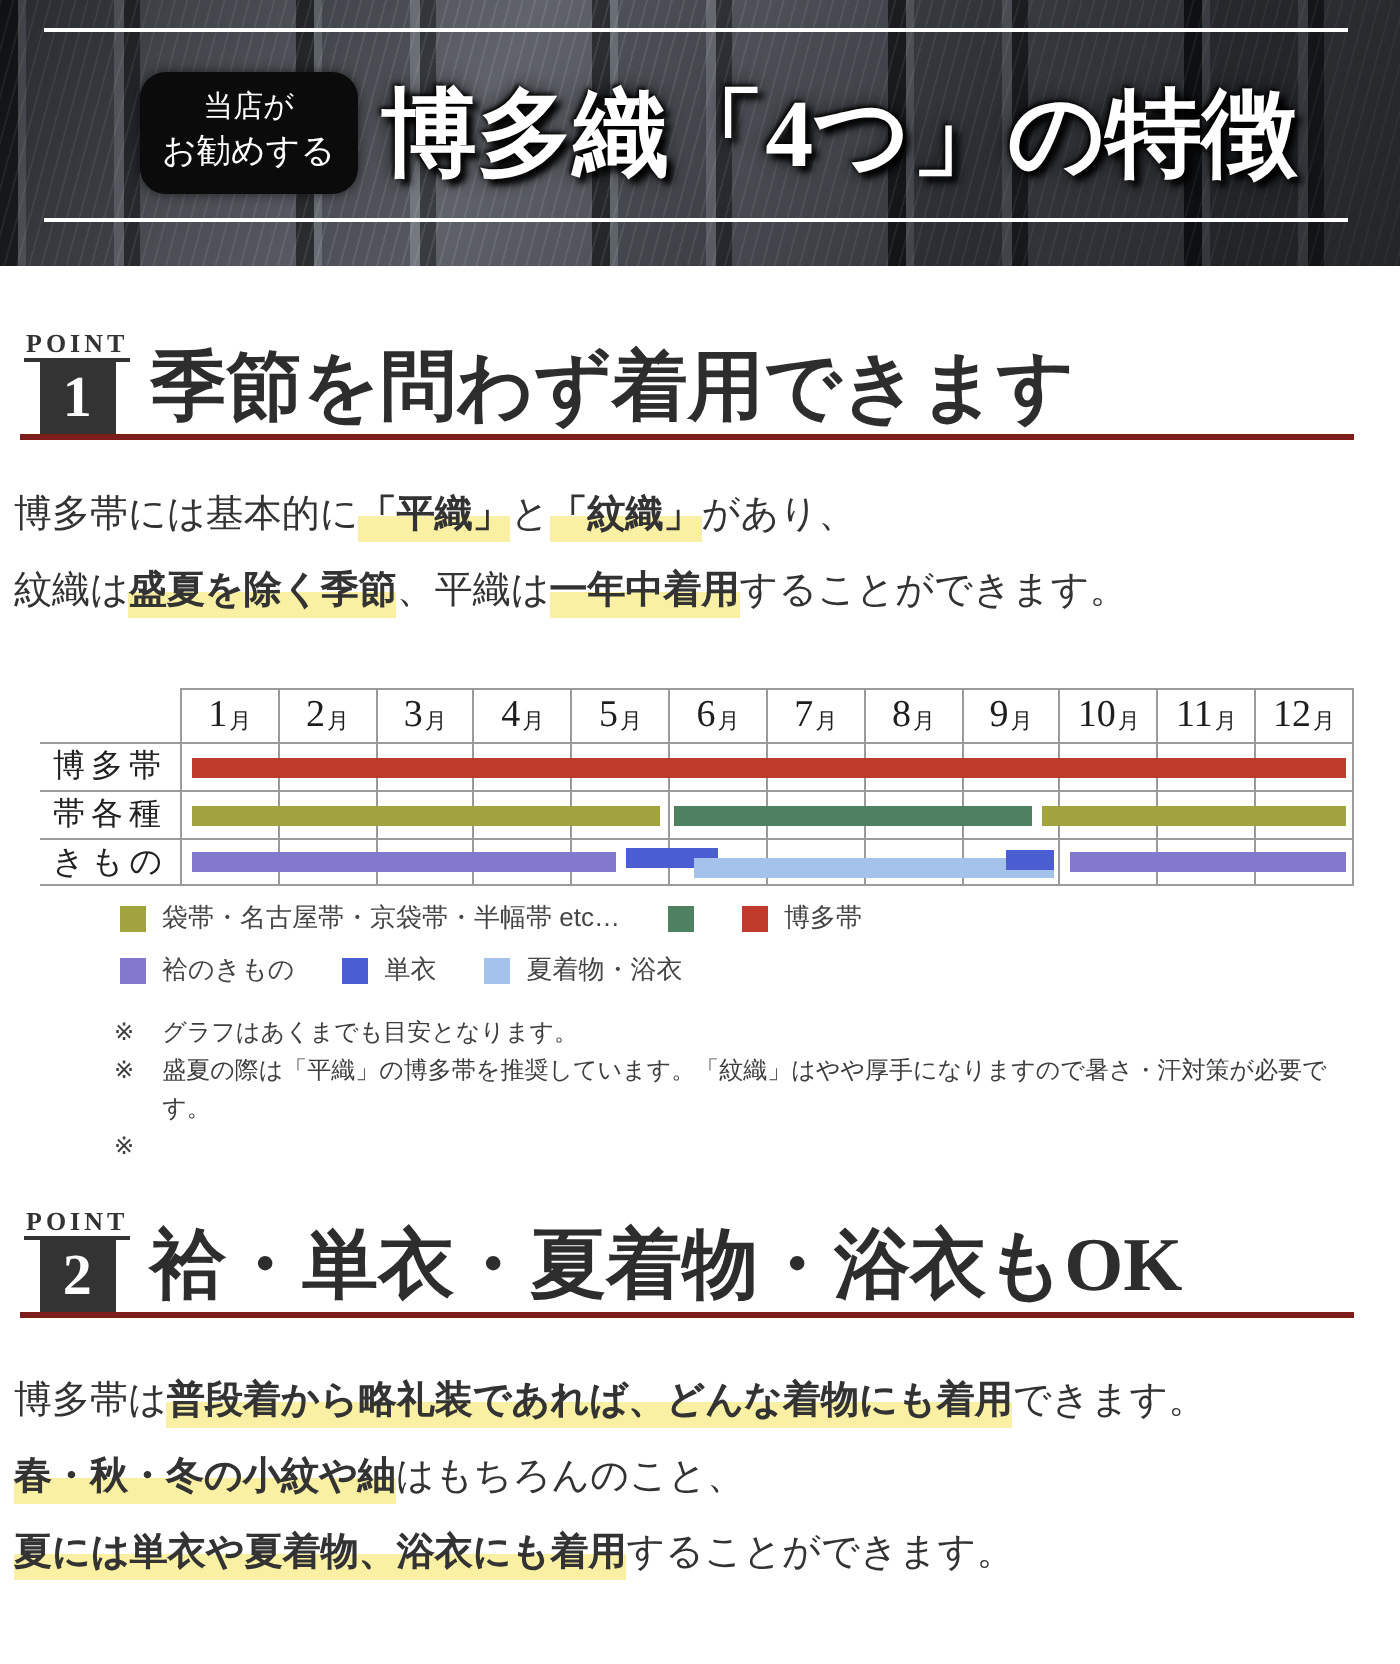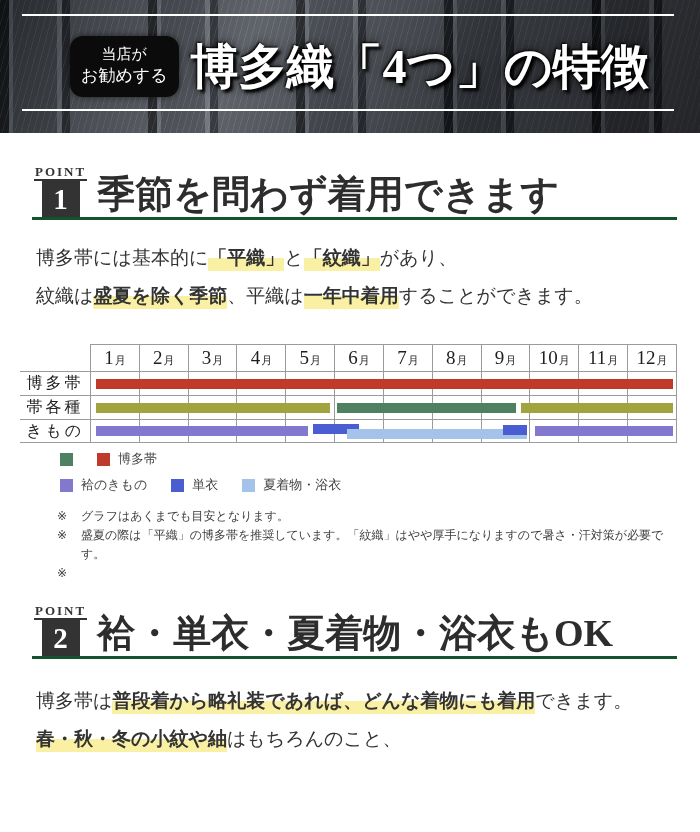--- a/index.html
+++ b/index.html
@@ -36,42 +36,42 @@
   .hero-badge .l1 { font-size:15px; display:block; }
   .hero-badge .l2 { font-size:17px; display:block; }
   .hero-title {
     font-family:"Liberation Serif","DejaVu Serif",serif; font-weight:700;
     font-size:48px; color:#fff; margin-left:12px; letter-spacing:0px; white-space:nowrap;
     text-shadow:3px 3px 3px #000, -1px -1px 2px #000, 0 0 10px rgba(0,0,0,.85);
   }
 
   
   .section-head {
-    margin:32px 23px 0 32px; display:flex; align-items:flex-end;
-    border-bottom:3px solid #14532d;
+    margin:32px 23px 0 10px; display:flex; align-items:flex-end;
+    border-bottom:3px solid #7f1d1d;
   }
   .section-head.second { margin-top:21px; }
   .point-badge { display:flex; flex-direction:column; align-items:center; flex:0 0 auto; margin-left:2px; }
   .point-word {
     font-family:"Liberation Serif","DejaVu Serif",serif; font-weight:700;
     font-size:13px; letter-spacing:2px; color:#333;
     border-bottom:2px solid #333; padding:0 1px 1px; line-height:1.0;
   }
   .point-num {
     width:38px; height:36px; background:#333; color:#fff;
     font-family:"Liberation Serif","DejaVu Serif",serif; font-weight:700; font-size:29px;
     display:flex; align-items:center; justify-content:center; line-height:1;
   }
   .section-title {
     font-family:"Liberation Serif","DejaVu Serif",serif; font-weight:700;
     font-size:38px; color:#2d2d2d; margin-left:10px; line-height:1.18; white-space:nowrap;
   }
 
   
-  .para { margin:26px 36px 0; }
+  .para { margin:26px 7px 0; }
   .para.second { margin-top:30px; }
   .para p { font-size:19px; line-height:24px; margin:0 0 14px; color:#333; }
   .hl { background:linear-gradient(to bottom, transparent 45%, #f9f0a4 45%); padding-bottom:3px; }
   .b  { font-weight:700; }
 
   
   .chart { margin:36px 23px 0 20px; font-family:"Liberation Serif","DejaVu Serif",serif; }
   .c-row, .c-head { display:flex; width:100%; }
   .c-label {
     flex:0 0 70px; display:flex; align-items:center; justify-content:center;
@@ -263,20 +263,24 @@
               <div class="c-bar" style="left: 75.8333%; width: 23.5833%; background: rgb(130, 120, 206); top: 6px;"></div>
             </div>
           </div>
         </div>
       </div>
   </div>
 
   <div class="legend" id="legend">
       <div class="legend-row">
         <div class="legend-item">
+          <span class="swatch" style="background: rgb(161, 164, 62);"></span>
+          <span class="legend-label">袋帯・名古屋帯・京袋帯・半幅帯 etc…</span>
+        </div>
+        <div class="legend-item">
           <span class="swatch" style="background: rgb(78, 129, 98);"></span>
         </div>
         <div class="legend-item">
           <span class="swatch" style="background: rgb(192, 58, 43);"></span>
           <span class="legend-label">博多帯</span>
         </div>
       </div>
       <div class="legend-row">
         <div class="legend-item">
           <span class="swatch" style="background: rgb(130, 120, 206);"></span>
@@ -311,15 +315,16 @@
     <div class="point-badge">
       <span class="point-word">POINT</span>
       <span class="point-num">2</span>
     </div>
     <h2 class="section-title">袷・単衣・夏着物・浴衣もOK</h2>
   </div>
 
   <div class="para second">
     <p><span class="">博多帯は</span><span class="hl b">普段着から略礼装であれば、どんな着物にも着用</span><span class="">できます。</span></p>
     <p><span class="hl b">春・秋・冬の小紋や紬</span><span class="">はもちろんのこと、</span></p>
+    <p><span class="hl b">夏には単衣や夏着物、浴衣にも着用</span><span class="">することができます。</span></p>
   </div>
 
 </div>
 
 </body></html>

